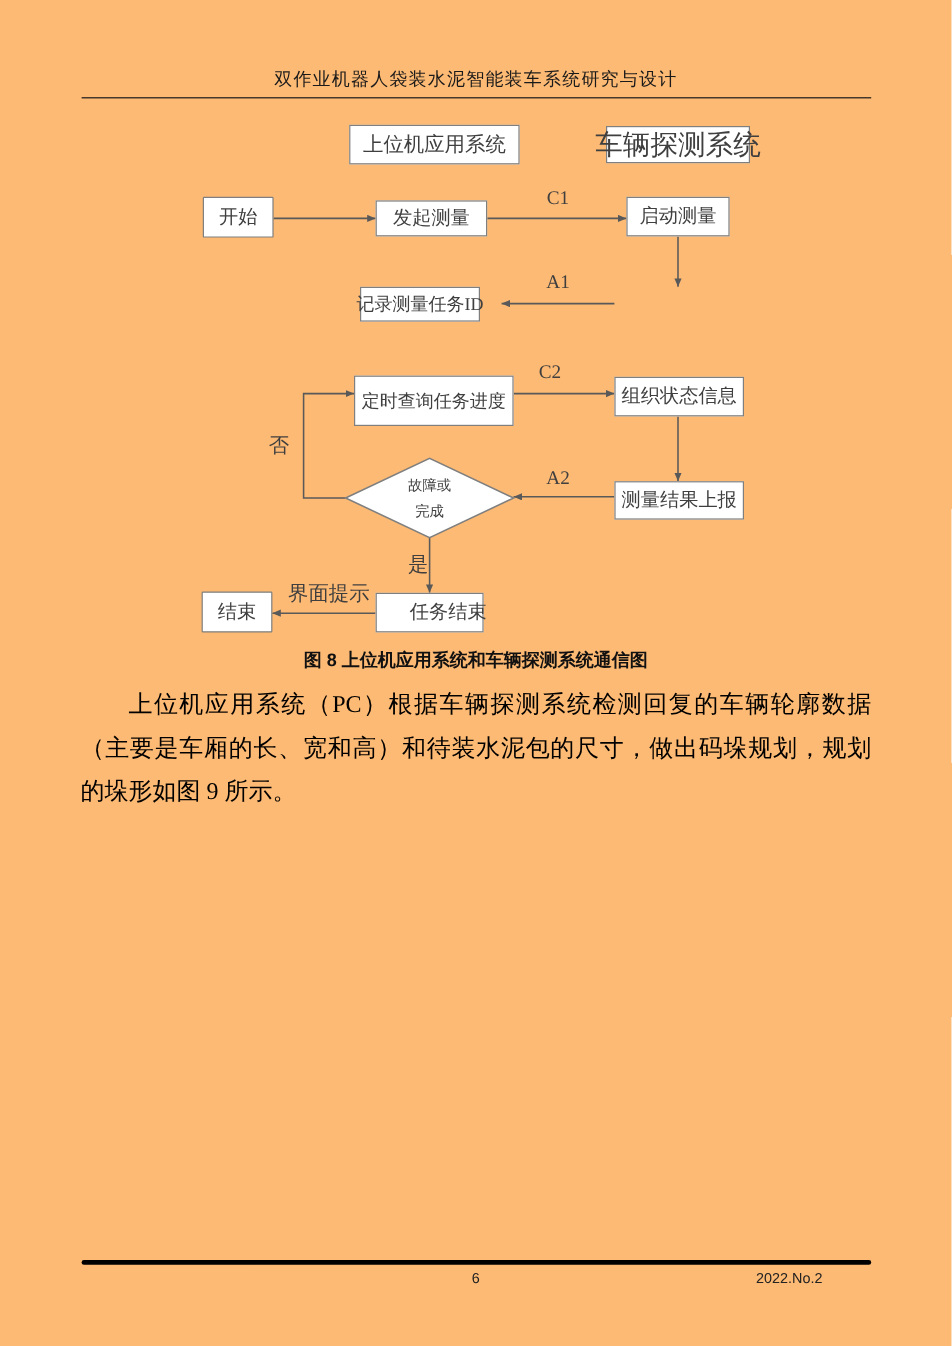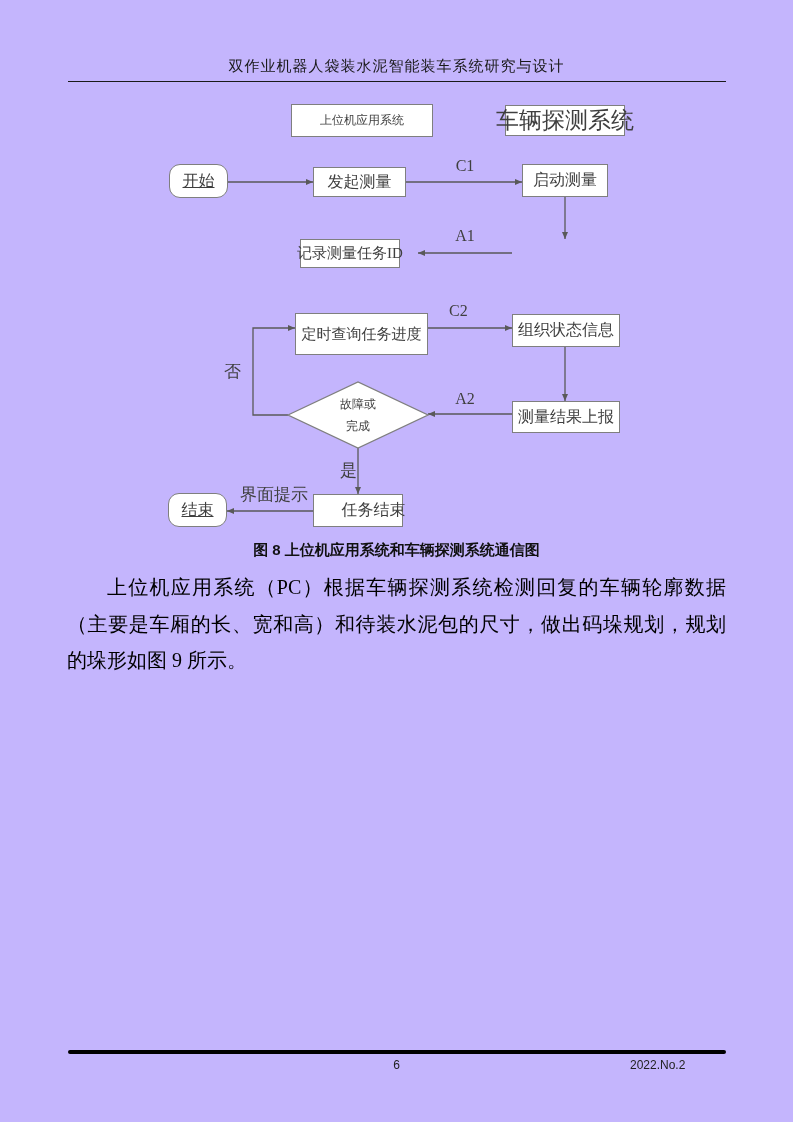--- a/index.html
+++ b/index.html
@@ -1,47 +1,47 @@
 <!DOCTYPE html>
 <html><head>
 <meta charset="utf-8">
 <style>
   html,body { margin:0; padding:0; background:#ffffff; }
   .page {
-    position:relative; width:793px; height:1122px; background:#c4b5fd;
+    position:relative; width:793px; height:1122px; background:#fdba74;
     font-family:"Liberation Serif","DejaVu Serif",serif; overflow:hidden;
     color:#000;
   }
   
   .running-header {
     position:absolute; top:57px; left:0; width:100%;
     text-align:center; font-size:15px; color:#1a1a1a; letter-spacing:1px;
   }
   .header-rule {
     position:absolute; top:81px; left:68px; width:658px; height:0;
     border-top:1.6px solid #1a1a1a;
   }
   
   .flow-svg { position:absolute; top:0; left:0; width:793px; height:560px; }
   .flow-box, .flow-round {
     position:absolute; box-sizing:border-box;
     border:1.2px solid #7f7f7f; background:#fff;
     display:flex; align-items:center; justify-content:center;
     font-size:16px; color:#3f3f3f; white-space:nowrap;
   }
-  .flow-round { border-radius:11px;text-decoration:underline; }
+  .flow-round { border-radius:1px; }
   .flow-label {
     position:absolute; color:#3f3f3f; font-size:16px; white-space:nowrap;
   }
   .diamond-label {
     position:absolute; left:303px; top:393px; width:110px;
     text-align:center; font-size:12px; line-height:22px; color:#3f3f3f;
   }
   
-  .n-upper   { left:291px; top:104px; width:142px; height:33px; font-size:12px; }
+  .n-upper   { left:291px; top:104px; width:142px; height:33px; font-size:17px; }
   .n-vehicle { left:505px; top:105px; width:120px; height:31px; font-size:23px; }
   .n-start   { left:169px; top:164px; width:59px;  height:34px; }
   .n-init    { left:313px; top:167px; width:93px;  height:30px; }
   .n-startm  { left:522px; top:164px; width:86px;  height:33px; }
   .n-record  { left:300px; top:239px; width:100px; height:29px; font-size:15px; }
   .n-feed    { left:512px; top:239px; width:108px; height:33px; }
   .n-query   { left:295px; top:313px; width:133px; height:42px; font-size:15px; }
   .n-organ   { left:512px; top:314px; width:108px; height:33px; }
   .n-report  { left:512px; top:401px; width:108px; height:32px; }
   .n-taskend { left:313px; top:494px; width:90px;  height:33px;padding-left:31px; }

